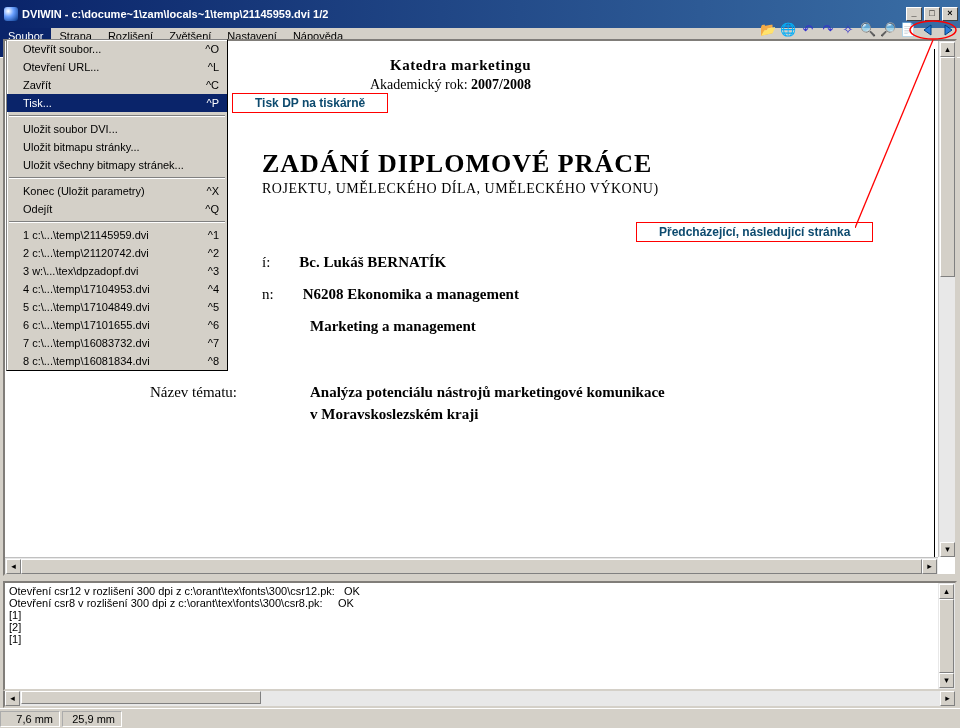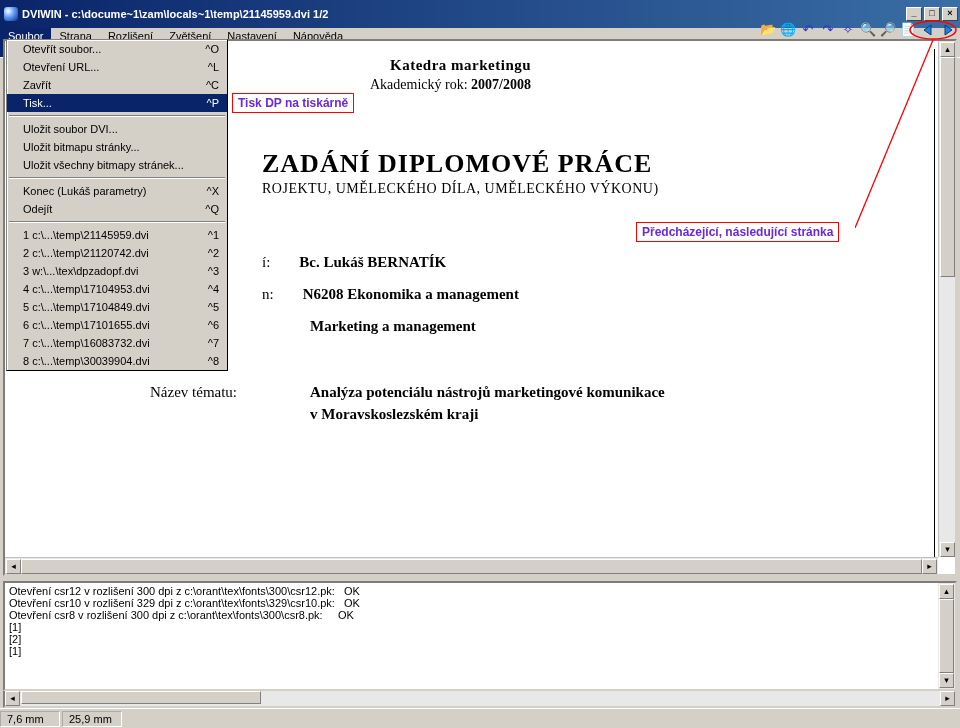--- a/index.html
+++ b/index.html
@@ -156,36 +156,36 @@
     background:#d4d0c8;border:1px solid #fff;border-right-color:#808080;border-bottom-color:#808080;
   }
 
   .statusbar {
     position:absolute;left:0;right:0;bottom:0;height:20px;
     background:#d4d0c8;display:flex;align-items:center;
     border-top:1px solid #fff;
   }
   .statusbar .cell {
     border:1px inset #fff; padding:1px 6px; min-width:60px;
-    margin-right:2px; 
+    margin-right:2px; text-align:right;
   }
 
   
   .hd1 { position:absolute; left:360px; top:8px; font-size:15px; font-weight:bold; letter-spacing:0.5px;}
   .hd2 { position:absolute; left:340px; top:28px; font-size:14px; }
   .maintitle { position:absolute; left:232px; top:100px; font-size:26px; font-weight:bold; letter-spacing:1px;}
   .subtitle { position:absolute; left:232px; top:132px; font-size:14px; letter-spacing:0.5px;}
   .lbl-row { position:absolute; left:232px; font-size:15px; }
   .val { font-weight:bold; }
   .doc-lbl { position:absolute; left:120px; font-size:15px; }
 
   .annot {
-    position:absolute; border:1.5px solid #ff0000; color:#6d28d9;
+    position:absolute; border:1.5px solid #ff0000; color:#0c4a6e;
     font-family: Arial, sans-serif; font-size:12px; font-weight:bold;
-    padding:2px 5px; background:transparent; z-index:60;
+    padding:2px 22px; background:transparent; z-index:60;
   }
   svg.arrow { position:absolute; z-index:55; pointer-events:none; }
 
   .navarrow {
     width:16px;height:16px;display:inline-flex;align-items:center;justify-content:center;
   }
 </style>
 </head>
 <body>
 
@@ -254,21 +254,21 @@
       <span class="lbl">Uložit soubor DVI...</span>
     </div>
   <div class="mi">
       <span class="lbl">Uložit bitmapu stránky...</span>
     </div>
   <div class="mi">
       <span class="lbl">Uložit všechny bitmapy stránek...</span>
     </div>
   <div class="sep"></div>
   <div class="mi">
-      <span class="lbl">Konec   (Lukáš parametry)</span>
+      <span class="lbl">Konec   (Uložit parametry)</span>
       <span class="accel">^X</span>
     </div>
   <div class="mi">
       <span class="lbl">Odejít</span>
       <span class="accel">^Q</span>
     </div>
   <div class="sep"></div>
   <div class="mi">
       <span class="lbl">1 c:\...\temp\21145959.dvi</span>
       <span class="accel">^1</span>
@@ -291,21 +291,21 @@
     </div>
   <div class="mi">
       <span class="lbl">6 c:\...\temp\17101655.dvi</span>
       <span class="accel">^6</span>
     </div>
   <div class="mi">
       <span class="lbl">7 c:\...\temp\16083732.dvi</span>
       <span class="accel">^7</span>
     </div>
   <div class="mi">
-      <span class="lbl">8 c:\...\temp\30039904.dvi</span>
+      <span class="lbl">8 c:\...\temp\16081834.dvi</span>
       <span class="accel">^8</span>
     </div>
 </div>
 
 <div class="client">
   <div class="page">
     <div class="vline"></div>
     <div class="hd1">Katedra marketingu</div>
     <div class="hd2">
       <span>Akademický rok: </span><b>2007/2008</b>
@@ -344,21 +344,20 @@
 </div>
 
 <div class="annot" style="left:232px;top:93px">Tisk DP na tiskárně</div>
 <div class="annot" style="left:636px;top:222px">Předcházející, následující stránka</div>
 <svg class="arrow" style="left:855px;top:36px;width:85px;height:192px">
   <line x1="0" y1="192" x2="78" y2="4" stroke="#ff0000" stroke-width="1.3"></line>
 </svg>
 
 <div class="logpane">
   <div class="line">Otevření csr12 v rozlišení 300 dpi z c:\orant\tex\fonts\300\csr12.pk:   OK</div>
-  <div class="line">Otevření csr10 v rozlišení 329 dpi z c:\orant\tex\fonts\329\csr10.pk:   OK</div>
   <div class="line">Otevření csr8 v rozlišení 300 dpi z c:\orant\tex\fonts\300\csr8.pk:     OK</div>
   <div class="line">[1]</div>
   <div class="line">[2]</div>
   <div class="line">[1]</div>
   <div class="log-scrollV">
     <div class="sbbtn" style="margin:1px">▴</div>
     <div class="thumb2"></div>
     <div class="sbbtn" style="position:absolute;bottom:1px;left:1px">▾</div>
   </div>
 </div>

